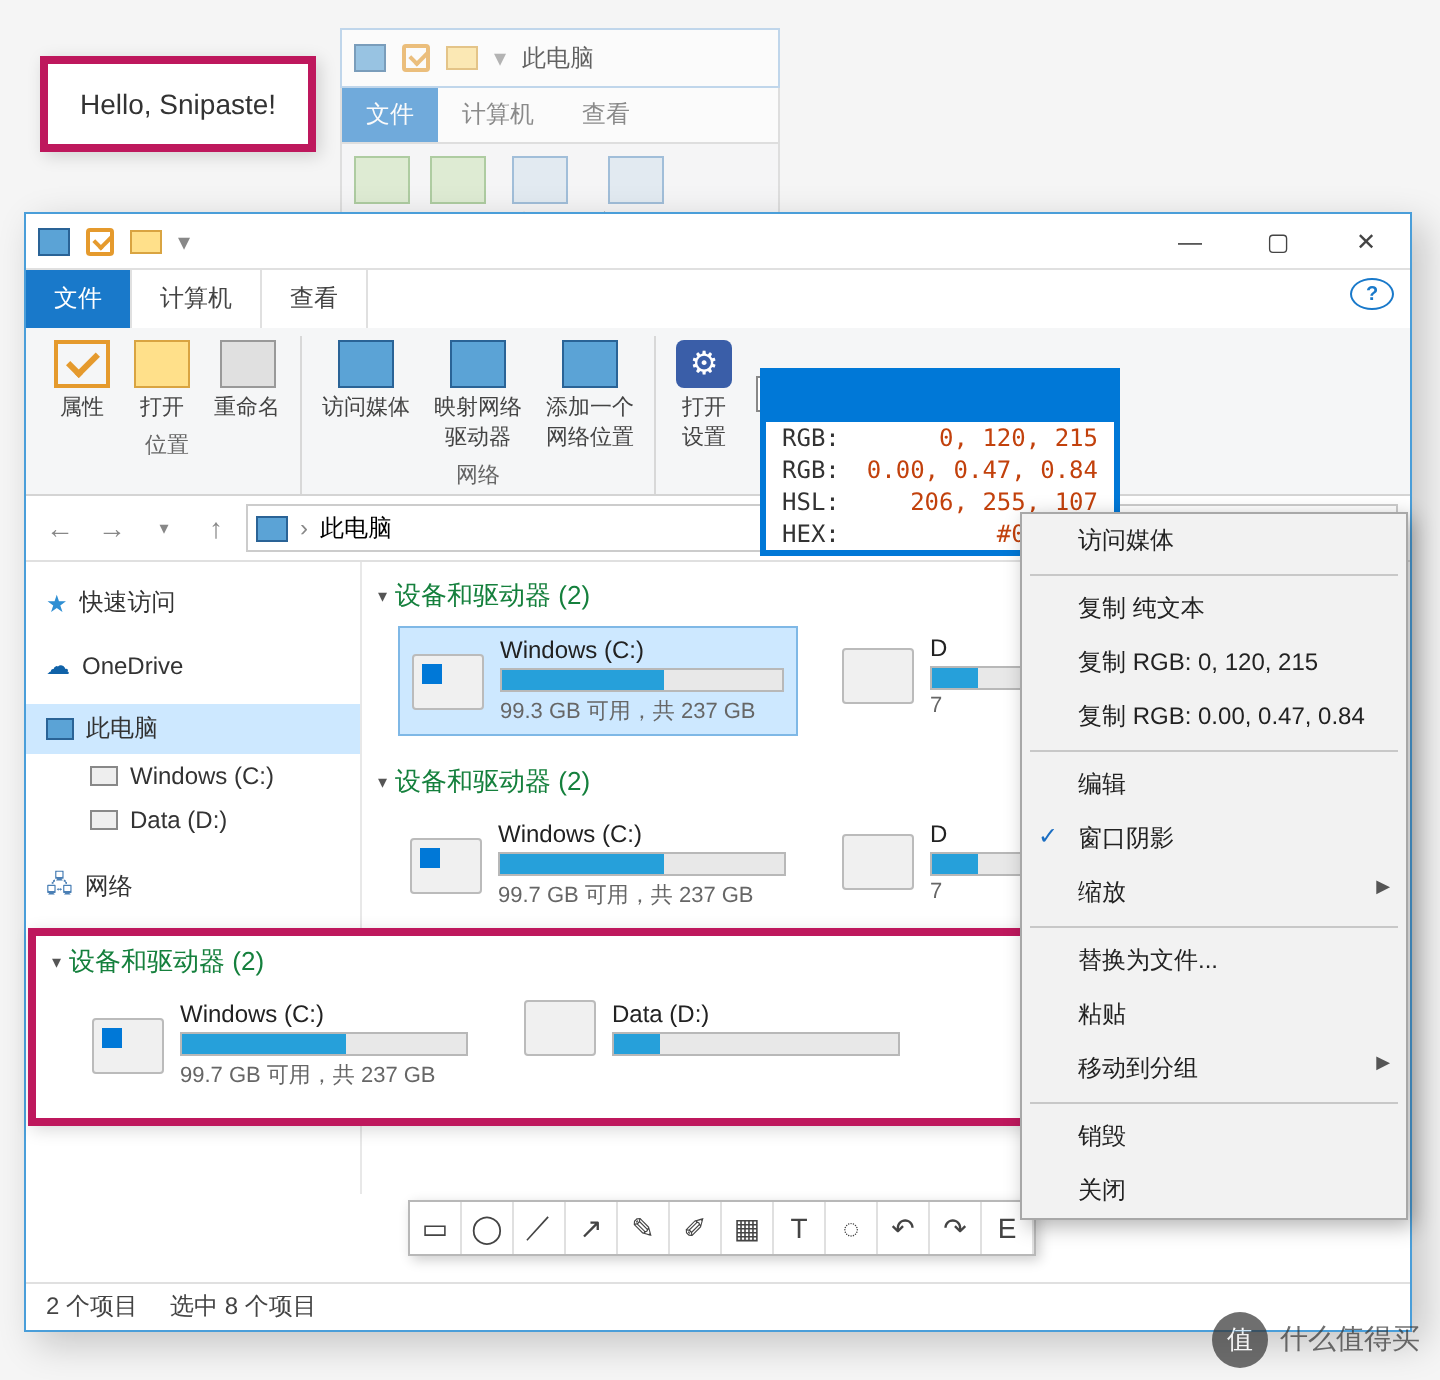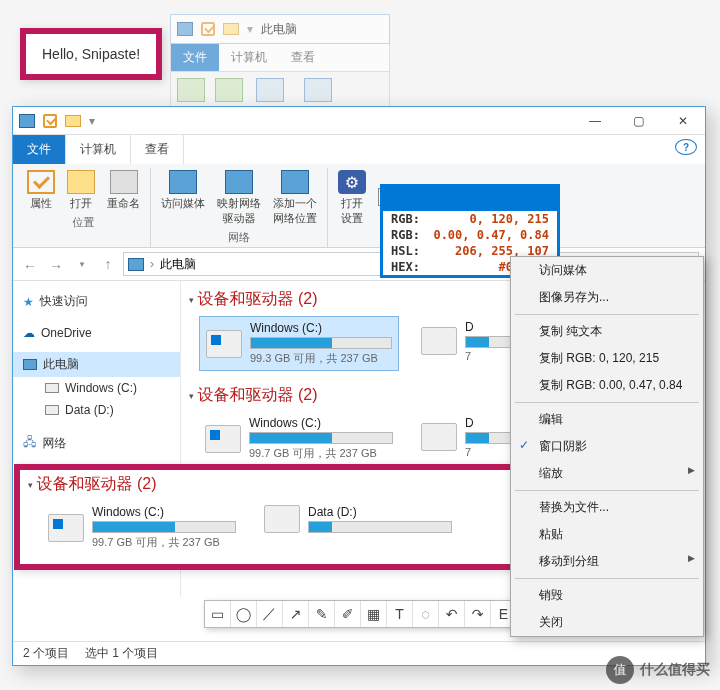--- a/index.html
+++ b/index.html
@@ -1,19 +1,19 @@
 <!DOCTYPE html>
 <html><head>
 <meta charset="utf-8">
 <style>
 * { box-sizing: border-box; margin: 0; padding: 0; }
 body { font-family: "Microsoft YaHei", "Segoe UI", sans-serif; font-size: 12px; background: #f5f5f5; width: 720px; height: 690px; position: relative; overflow: hidden; }
 
 
-.pin { position: absolute; background: #fff; border: 6px solid #be185d; box-shadow: 2px 2px 8px rgba(0,0,0,0.15); }
+.pin { position: absolute; background: #fff; border: 4px solid #be185d; box-shadow: 2px 2px 8px rgba(0,0,0,0.15); }
 .pin-hello { top: 28px; left: 20px; padding: 12px 16px; font-size: 14px; color: #333; }
 
 
 .ghost-window { position: absolute; top: 14px; left: 170px; width: 220px; opacity: 0.6; }
 .ghost-titlebar { background: #fff; border: 1px solid #9dc3e6; height: 30px; display: flex; align-items: center; gap: 8px; padding: 0 6px; }
 .ghost-tabs { display: flex; border: 1px solid #d0d0d0; border-top: none; background: #fff; }
 .ghost-tab { padding: 5px 12px; color: #444; }
 .ghost-tab.active { background: #1979ca; color: #fff; }
 .ghost-ribbon { background: #f5f6f7; border: 1px solid #d0d0d0; border-top: none; padding: 6px; display: flex; gap: 10px; }
 .ghost-ribbon .ritem { text-align: center; font-size: 11px; color: #444; }
@@ -60,21 +60,21 @@
 .side-item { display: flex; align-items: center; gap: 6px; padding: 4px 10px; color: #333; }
 .side-item.selected { background: #cde8ff; }
 .side-item.sub { padding-left: 32px; }
 .star { color: #2f8fd3; }
 .cloud { color: #1062a8; }
 .disk { width: 14px; height: 10px; background: #eee; border: 1px solid #888; }
 .net { color: #4a7fb5; }
 .home { color: #5a8a3a; }
 
 .main { flex: 1; overflow: hidden; padding: 4px 0; }
-.section-head { color: #b91c1c; font-size: 16px; padding: 4px 8px; display: flex; align-items: center; gap: 4px; }
+.section-head { color: #15803d; font-size: 13px; padding: 4px 8px; display: flex; align-items: center; gap: 4px; }
 .section-head::before { content: "▾"; font-size: 9px; color: #555; }
 .drive-row { display: flex; gap: 16px; padding: 2px 18px 10px; }
 .drive { width: 200px; padding: 4px 6px; }
 .drive.sel { background: #cde8ff; border: 1px solid #7fb8e6; }
 .drive-top { display: flex; align-items: center; gap: 8px; }
 .drive-icon { width: 36px; height: 28px; background: #f0f0f0; border: 1px solid #bbb; border-radius: 2px; position: relative; }
 .drive-icon.win::before { content: ""; position: absolute; width: 10px; height: 10px; background: #0078d7; left: 4px; top: 4px; }
 .drive-info { flex: 1; }
 .drive-name { font-size: 12px; color: #222; margin-bottom: 2px; }
 .drive-bar { height: 12px; background: #e8e8e8; border: 1px solid #b8b8b8; position: relative; }
@@ -82,42 +82,42 @@
 .drive-stat { font-size: 11px; color: #666; margin-top: 2px; }
 
 
 .pin-devices { position: absolute; top: 464px; left: 14px; width: 530px; background: #fff; }
 .pin-devices .section-head { padding-left: 8px; }
 .pin-devices .drive-row { padding-left: 22px; }
 
 
 .colorpick { position: absolute; top: 184px; left: 380px; width: 180px; border: 3px solid #0078d7; background: #fff; font-family: Consolas, monospace; font-size: 12px; }
 .colorpick-head { background: #0078d7; height: 24px; }
-.colorpick-row { display: flex; justify-content: space-between; padding: 1px 8px; font-weight: bold; }
+.colorpick-row { display: flex; justify-content: space-between; padding: 1px 8px; }
 .colorpick-row .k { color: #333; }
 .colorpick-row .v { color: #c2410c; }
 
 
 .annot-toolbar { position: absolute; bottom: 62px; left: 204px; display: flex; background: #fff; border: 1px solid #b8b8b8; box-shadow: 2px 2px 6px rgba(0,0,0,0.2); }
 .atool { width: 26px; height: 26px; display: flex; align-items: center; justify-content: center; color: #444; border-right: 1px solid #e0e0e0; font-size: 14px; }
 
 
 .ctx { position: absolute; top: 256px; left: 510px; width: 194px; background: #f2f2f2; border: 1px solid #a8a8a8; box-shadow: 3px 3px 10px rgba(0,0,0,0.3); font-size: 12px; }
 .ctx-item { padding: 5px 20px 5px 28px; color: #222; position: relative; }
 .ctx-item.hl { background: #91c9f7; }
 .ctx-item .chk { position: absolute; left: 8px; color: #1b6ec2; }
 .ctx-item .arrow { position: absolute; right: 8px; color: #555; font-size: 9px; }
 .ctx-sep { height: 1px; background: #c8c8c8; margin: 3px 4px; }
 
 .statusbar { position: absolute; bottom: 0; left: 0; right: 0; height: 24px; border-top: 1px solid #e0e0e0; display: flex; align-items: center; gap: 16px; padding: 0 10px; font-size: 12px; color: #444; background: #fff; }
 
 
 .wm { position: absolute; bottom: 6px; right: 10px; display: flex; align-items: center; gap: 6px; opacity: 0.7; }
 .wm-circle { width: 28px; height: 28px; border-radius: 50%; background: #333; color: #fff; display: flex; align-items: center; justify-content: center; font-size: 13px; }
-.wm-text { color: #333; font-size: 14px; font-weight: bold; text-align: center; }
+.wm-text { color: #333; font-size: 14px; font-weight: normal; text-align: center; }
 </style>
 </head>
 <body>
 
 <div class="pin pin-hello">Hello, Snipaste!</div>
 
 <div class="ghost-window">
   <div class="ghost-titlebar">
     <span class="titlebar-icon"></span>
     <span class="qa-icon"></span>
@@ -286,21 +286,21 @@
                 </div>
               <div class="drive-stat">7</div>
             </div>
           </div>
         </div>
       </div>
     </div>
   </div>
   <div class="statusbar">
     <span>2 个项目</span>
-    <span>选中 1 个项目</span>
+    <span>选中 8 个项目</span>
   </div>
 </div>
 
 <div class="pin pin-devices">
   <div class="section-head">设备和驱动器 (2)</div>
   <div class="drive-row">
     <div class="drive">
       <div class="drive-top">
         <div class="drive-icon win"></div>
         <div class="drive-info">
@@ -356,21 +356,20 @@
   <div class="atool">▦</div>
   <div class="atool">T</div>
   <div class="atool">◌</div>
   <div class="atool">↶</div>
   <div class="atool">↷</div>
   <div class="atool">E</div>
 </div>
 
 <div class="ctx">
   <div class="ctx-item">访问媒体</div>
-  <div class="ctx-item">图像另存为...</div>
   <div class="ctx-sep"></div>
   <div class="ctx-item">复制 纯文本</div>
   <div class="ctx-item">复制 RGB: 0, 120, 215</div>
   <div class="ctx-item">复制 RGB: 0.00, 0.47, 0.84</div>
   <div class="ctx-sep"></div>
   <div class="ctx-item">编辑</div>
   <div class="ctx-item"><span class="chk">✓</span><span>窗口阴影</span></div>
   <div class="ctx-item"><span>缩放</span><span class="arrow">▶</span></div>
   <div class="ctx-sep"></div>
   <div class="ctx-item">替换为文件...</div>

